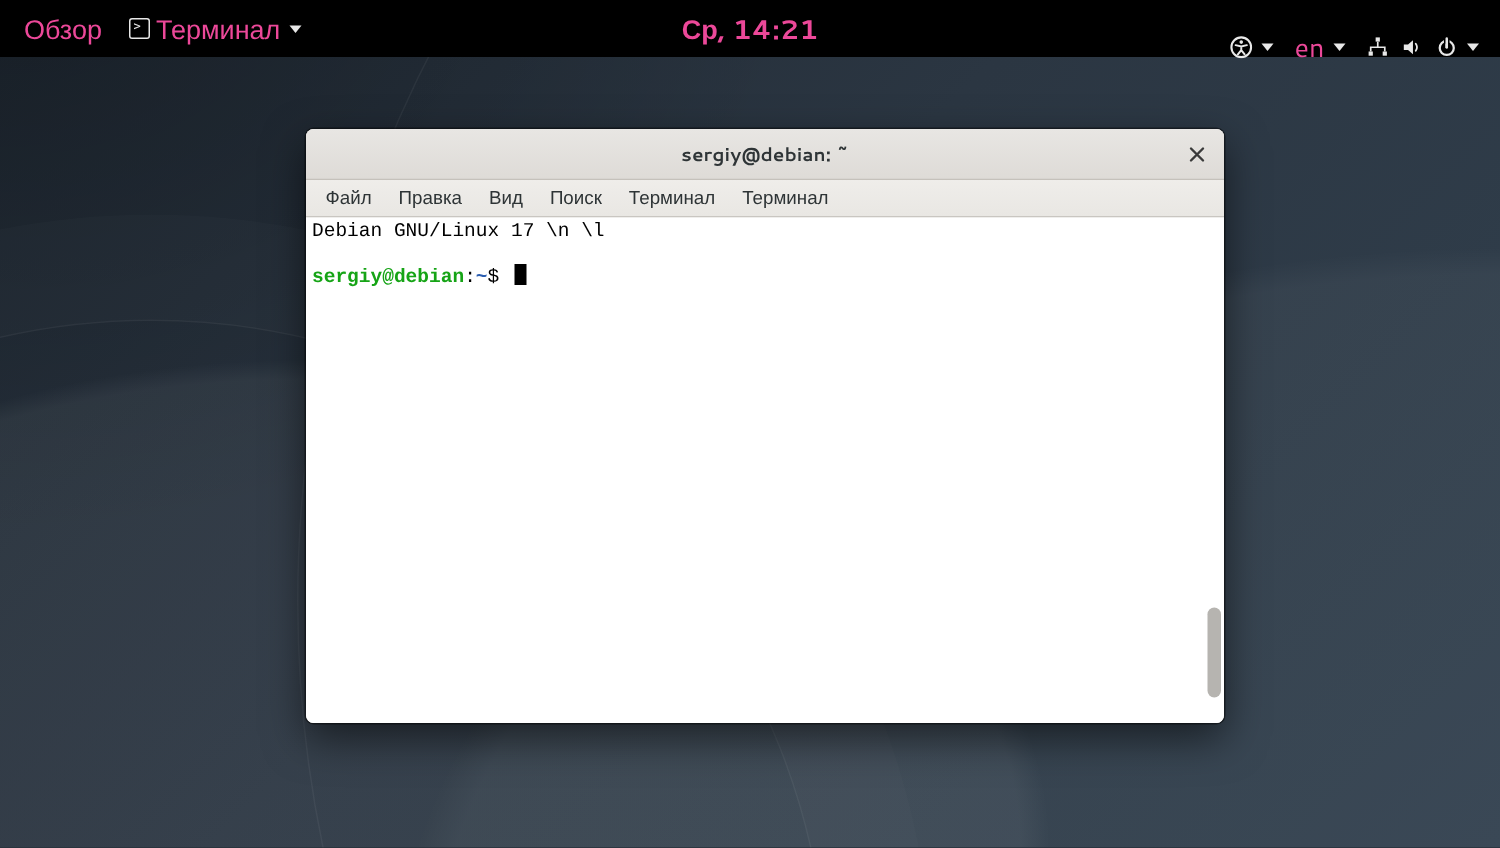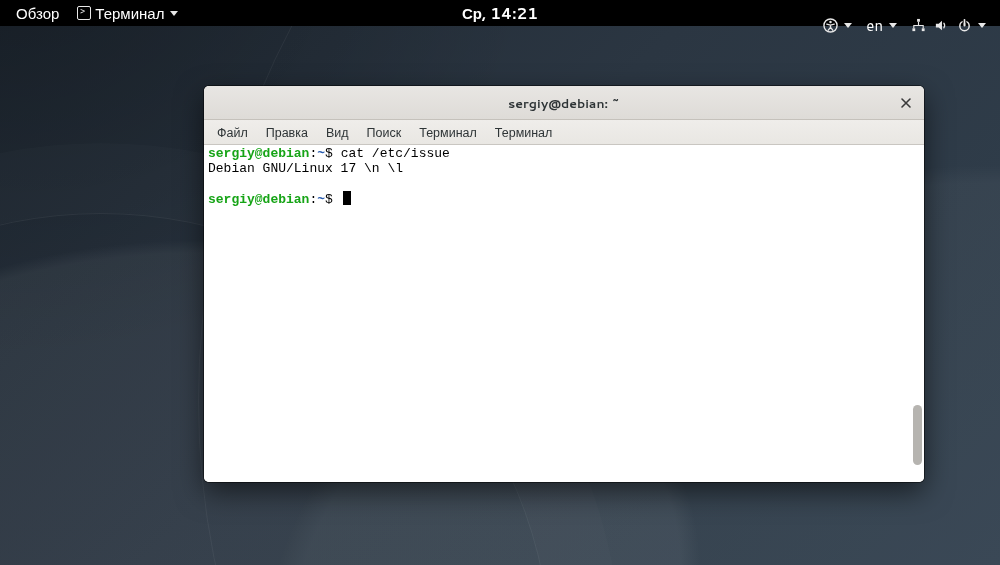--- a/index.html
+++ b/index.html
@@ -33,26 +33,26 @@
     }
     .wallpaper::after {
       width:1600px; height:1600px;
       right:-800px; top:-400px;
       border:1px solid rgba(255,255,255,0.05);
     }
 
     
     .panel {
       position: absolute; top:0; left:0; right:0;
-      height:26px;
+      height:38px;
       background:#000;
-      color:#ffffff;
+      color:#ec4899;
       display:flex;
       align-items:center;
-      font-size:15px;
+      font-size:18px;
       padding:0 8px;
       z-index:5;
     }
     .panel-left { display:flex; align-items:center; gap:2px; }
     .panel-item {
       padding:3px 8px;
       border-radius:3px;
       display:flex; align-items:center; gap:4px;
       cursor:pointer;
     }
@@ -76,21 +76,21 @@
       display:inline-block;
       margin-left:2px;
     }
     .terminal-panel-icon { width:14px; height:14px; border:1.5px solid #e8e8e8; position:relative; border-radius:2px; }
     .terminal-panel-icon::before { content:">"; position:absolute; font-size:8px; line-height:1; top:1px; left:2px; color:#e8e8e8; font-family:monospace;}
 
     
     .window {
       position:absolute;
       left:204px; top:86px;
-      width:720px; height:396px;
+      width:612px; height:396px;
       background:#f4f3f1;
       border-radius:5px;
       box-shadow: 0 10px 28px rgba(0,0,0,0.55), 0 0 0 1px rgba(0,0,0,0.45);
       display:flex; flex-direction:column;
       overflow:hidden;
     }
     .titlebar {
       height:34px;
       background:linear-gradient(#e8e6e3,#dedbd7);
       border-bottom:1px solid #c5c1bb;
@@ -203,21 +203,20 @@
   </div>
   <div class="menubar">
     <div class="menu"><span>Файл</span></div>
     <div class="menu"><span>Правка</span></div>
     <div class="menu"><span>Вид</span></div>
     <div class="menu"><span>Поиск</span></div>
     <div class="menu"><span>Терминал</span></div>
     <div class="menu"><span>Терминал</span></div>
   </div>
   <div class="term-body">
-    <div><span class="prompt-user">sergiy@debian</span><span>:</span><span class="prompt-path">~</span><span>$ </span><span>cat /etc/issue</span></div>
     <div><span>Debian GNU/Linux 17 \n \l</span></div>
     <div>&nbsp;</div>
     <div><span class="prompt-user">sergiy@debian</span><span>:</span><span class="prompt-path">~</span><span>$ </span><span class="cursor-blk"></span></div>
   </div>
   <div class="scrollbar">
     <div class="scrollbar-thumb" style="top:260px; height:60px;"></div>
   </div>
 </div>
 
 </body></html>

